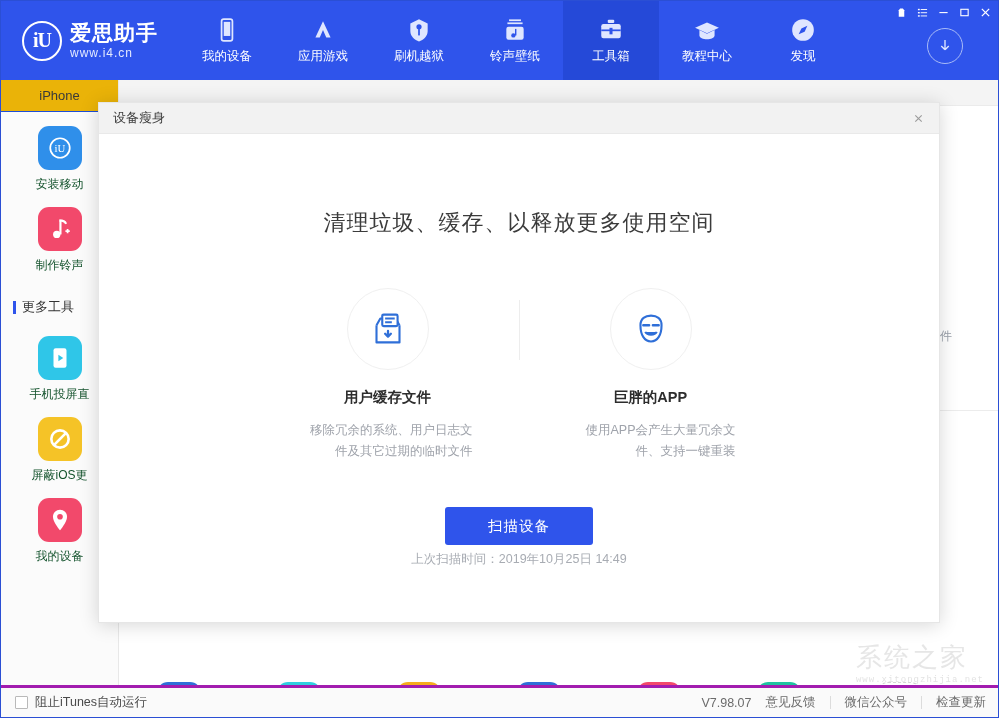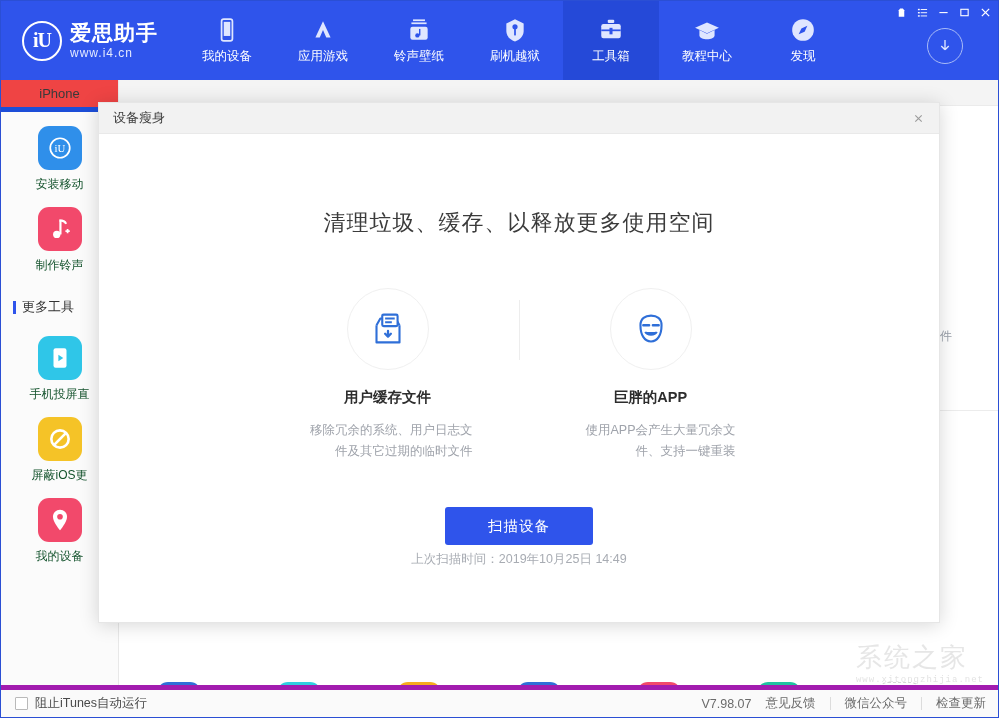--- a/index.html
+++ b/index.html
@@ -79,22 +79,22 @@
 
   
   .sidebar {
     position: absolute; left: 0; top: 79px;
     width: 118px; height: 607px;
     background: #fbfbfb;
     border-right: 1px solid #e8e8e8;
   }
   .device-tab {
     height: 32px; display: flex; align-items: center; justify-content: center;
-    font-size: 13px; color: #3a3a3a; background: #ef4444;
-    border-bottom: 5px solid #1d4ed8;
+    font-size: 13px; color: #3a3a3a; background: #eab308;
+    border-bottom: 1px solid #1d4ed8;
   }
   .side-group {
     display: flex; align-items: center; gap: 6px;
     padding: 14px 0 6px 12px;
   }
   .side-group-bar { width: 3px; height: 13px; background: #2f54eb; }
   .side-group-label { font-size: 13px; color: #333; }
   .side-item {
     display: flex; flex-direction: column; align-items: center;
     gap: 6px; margin-top: 14px;
@@ -216,21 +216,21 @@
     letter-spacing: 1px;
   }
   .scan-time {
     margin-top: 6px; font-size: 12.5px; color: #a8acb3;
   }
 
   
   .footer {
     position: absolute; left: 0; bottom: 0;
     width: 999px; height: 32px;
-    background: #fafafa; border-top: 5px solid #a21caf;
+    background: #fafafa; border-top: 3px solid #a21caf;
     display: flex; align-items: center;
     padding: 0 14px;
     z-index: 60;
   }
   .footer-left { display: flex; align-items: center; gap: 7px; cursor: pointer; }
   .fchk {
     width: 13px; height: 13px; border: 1px solid #b9b9b9;
     background: #fff; border-radius: 1px;
   }
   .footer-left span { font-size: 12.5px; color: #4a4a4a; }
@@ -279,38 +279,38 @@
         <span class="nav-icon">
           <svg viewBox="0 0 24 24">
               <path d="M12 4 L19 19 H15 L12 12 L9 19 H5 Z" fill="#dfe6ff"></path>
             </svg>
         </span>
         <span class="nav-label">应用游戏</span>
       </div>
       <div class="nav-item">
         <span class="nav-icon">
           <svg viewBox="0 0 24 24">
+              <path d="M12 2 L20 6 V13 C20 18 16 21.5 12 22.5 C8 21.5 4 18 4 13 V6 Z" fill="#dfe6ff"></path>
+              <circle cx="12" cy="9" r="2.4" fill="#2f54eb"></circle>
+              <rect x="11.2" y="11" width="1.6" height="6" fill="#2f54eb"></rect>
+            </svg>
+        </span>
+        <span class="nav-label">刷机越狱</span>
+      </div>
+      <div class="nav-item">
+        <span class="nav-icon">
+          <svg viewBox="0 0 24 24">
               <rect x="4" y="9" width="16" height="12" rx="2" fill="#dfe6ff"></rect>
               <rect x="5" y="5" width="14" height="1.6" fill="#dfe6ff"></rect>
               <rect x="6.5" y="2.2" width="11" height="1.6" fill="#dfe6ff"></rect>
               <circle cx="10.5" cy="17" r="2" fill="#2f54eb"></circle>
               <rect x="12" y="11" width="1.3" height="6" fill="#2f54eb"></rect>
             </svg>
         </span>
         <span class="nav-label">铃声壁纸</span>
-      </div>
-      <div class="nav-item">
-        <span class="nav-icon">
-          <svg viewBox="0 0 24 24">
-              <path d="M12 2 L20 6 V13 C20 18 16 21.5 12 22.5 C8 21.5 4 18 4 13 V6 Z" fill="#dfe6ff"></path>
-              <circle cx="12" cy="9" r="2.4" fill="#2f54eb"></circle>
-              <rect x="11.2" y="11" width="1.6" height="6" fill="#2f54eb"></rect>
-            </svg>
-        </span>
-        <span class="nav-label">刷机越狱</span>
       </div>
       <div class="nav-item active">
         <span class="nav-icon">
           <svg viewBox="0 0 24 24">
               <rect x="9" y="2.5" width="6" height="3" rx="1" fill="#dfe6ff"></rect>
               <rect x="3" y="6.5" width="18" height="13" rx="2" fill="#dfe6ff"></rect>
               <rect x="10.6" y="10" width="2.8" height="6" fill="#2f54eb"></rect>
               <rect x="3" y="11.5" width="18" height="1.6" fill="#2f54eb"></rect>
             </svg>
         </span>

